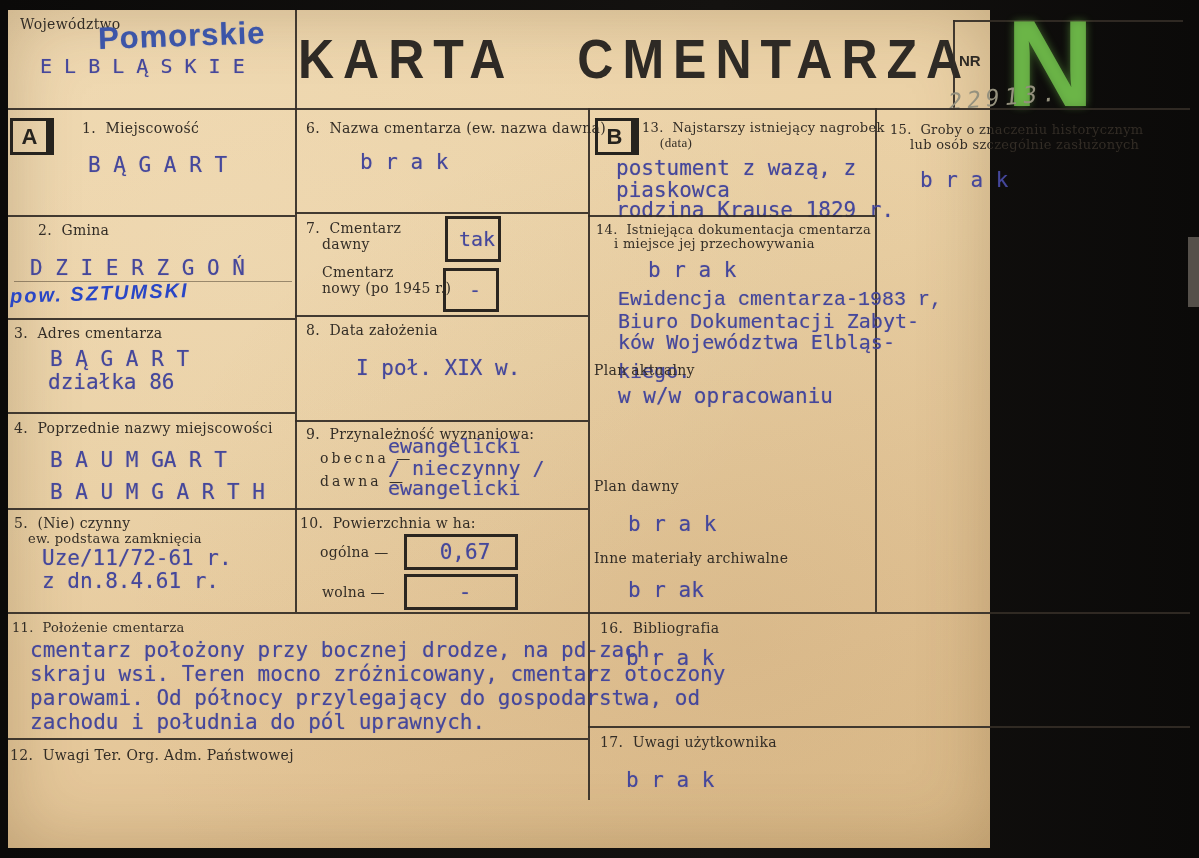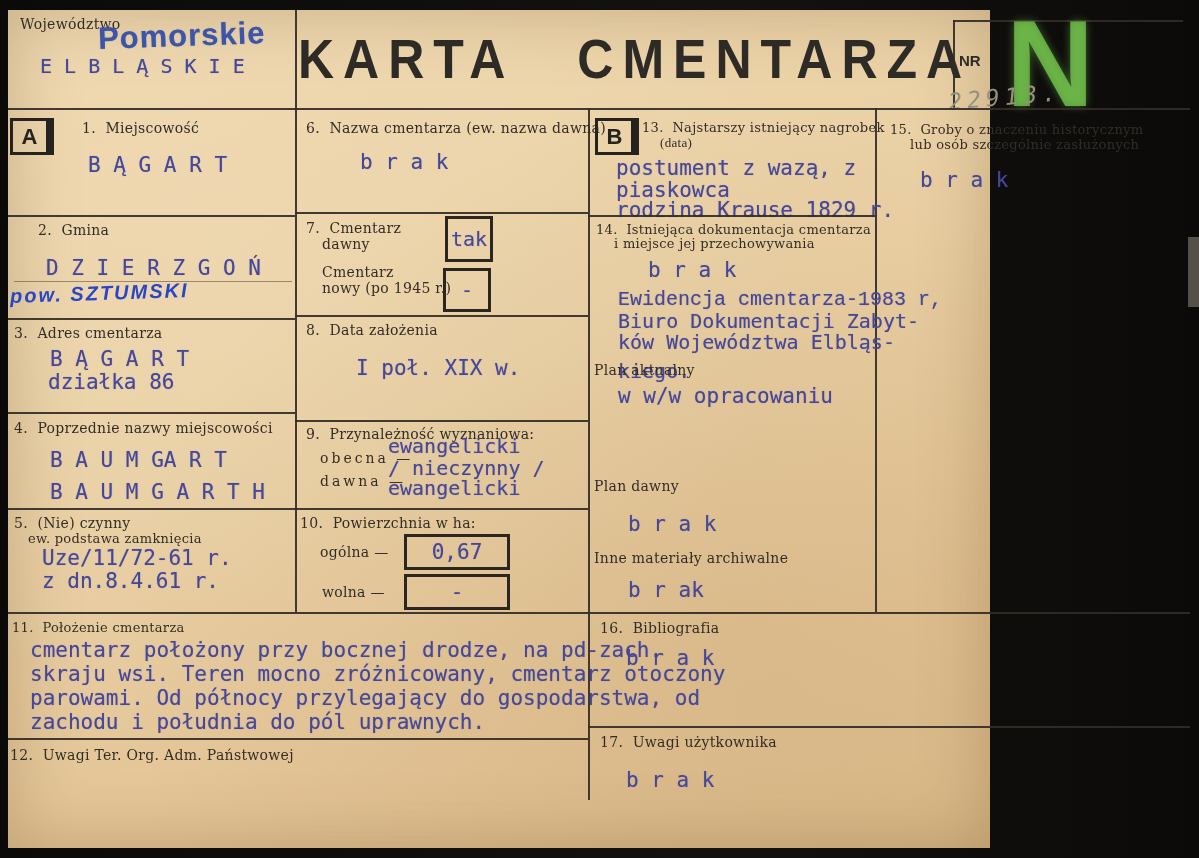--- a/index.html
+++ b/index.html
@@ -31,21 +31,21 @@
   .pen{position:absolute;font-family:"Liberation Sans",sans-serif;font-style:italic;
      font-weight:bold;font-size:20px;color:#2946c6;transform:rotate(-2deg);letter-spacing:2px;}
   .pencil{position:absolute;font-family:"DejaVu Sans Mono",monospace;font-style:italic;
      font-size:23px;color:#95917e;transform:rotate(-5deg);letter-spacing:5px;}
   .greenN{position:absolute;left:998px;top:-16px;font-family:"Liberation Sans",sans-serif;
      font-weight:bold;font-size:122px;color:rgba(125,212,83,.72);
      text-shadow:0 0 8px rgba(125,212,83,.45);}
   .nrlbl{position:absolute;font-family:"Liberation Sans",sans-serif;font-weight:bold;
      font-size:15px;color:#2e2a25;}
   .box{position:absolute;border:3px solid #2b2620;display:flex;align-items:center;
-     justify-content:center;}
+     justify-content:center;padding-left:8px;}
   .box .t{position:static;}
   .rule{position:absolute;height:1px;background:rgba(70,58,42,.5);}
   .band{position:absolute;right:0;top:237px;width:11px;height:70px;background:#55504a;}
 </style>
 </head>
 <body>
 
 <div class="card">
 
   <span class="l" style="left:12px;top:6px;">Województwo</span>
@@ -65,21 +65,21 @@
   <div class="vline" style="left:580px;top:98px;height:692px;"></div>
   <div class="vline" style="left:867px;top:98px;height:504px;"></div>
   <div class="hline" style="left:0;top:602px;width:1182px;"></div>
 
   <div class="marker" style="left:2px;top:108px;">A</div>
   <span class="l" style="left:74px;top:110px;">1.  Miejscowość</span>
   <span class="t" style="left:80px;top:143px;">B Ą G A R T</span>
 
   <div class="hline" style="left:0;top:205px;width:287px;"></div>
   <span class="l" style="left:6px;top:212px;margin-left:24px;">2.  Gmina</span>
-  <span class="t" style="left:38px;top:246px;">D Z I E R Z G O Ń</span>
+  <span class="t" style="left:22px;top:246px;">D Z I E R Z G O Ń</span>
   <div class="rule" style="left:6px;top:271px;width:278px;"></div>
   <span class="pen" style="left:2px;top:272px;">pow. SZTUMSKI</span>
 
   <div class="hline" style="left:0;top:308px;width:287px;"></div>
   <span class="l" style="left:6px;top:315px;">3.  Adres cmentarza</span>
   <span class="t" style="left:42px;top:337px;">B Ą G A R T</span>
   <span class="t" style="left:40px;top:360px;">działka 86</span>
 
   <div class="hline" style="left:0;top:402px;width:287px;"></div>
   <span class="l" style="left:6px;top:410px;">4.  Poprzednie nazwy miejscowości</span>

